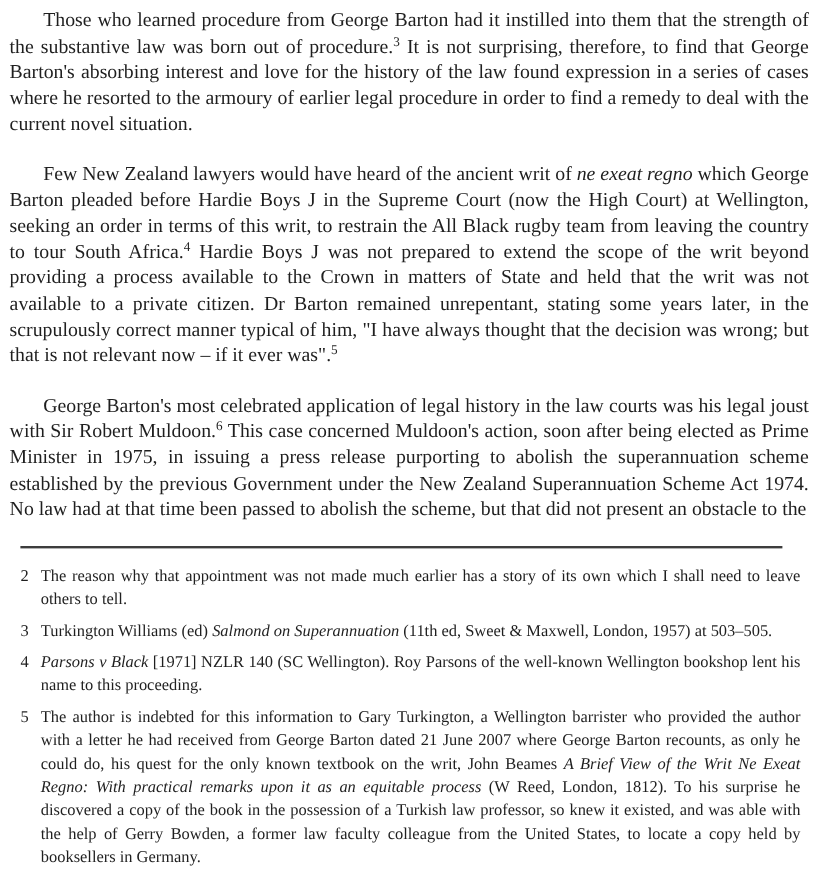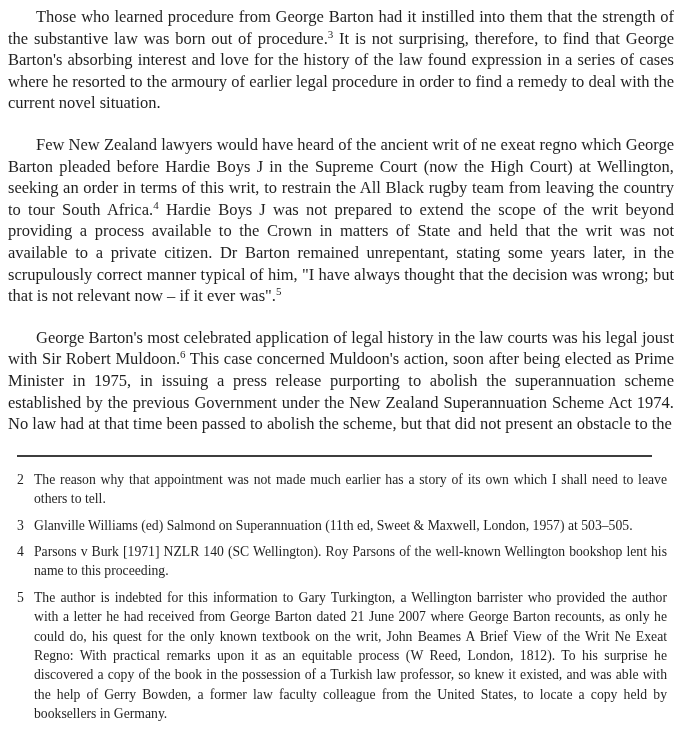--- a/index.html
+++ b/index.html
@@ -19,21 +19,21 @@
     font-family:"Liberation Serif","DejaVu Serif",serif;
     color:var(--ink);
   }
   .para{
     margin:0 0 20px 0;
     font-size:16.5px;
     line-height:21.6px;
     text-align:justify;
     text-indent:28px;
   }
-  .it{}
+  .it{font-style:italic;}
   sup.fn-ref{
     font-size:11px;
     line-height:0;
     vertical-align:baseline;
     position:relative;
     top:-6px;
   }
   .fn-separator{
     margin:15px 0 0 9px;
     width:635px;
@@ -78,26 +78,26 @@
 
   <div class="footnotes">
 
     <div class="footnote">
       <span class="fn-num">2</span>
       <span class="fn-text"><span>The reason why that appointment was not made much earlier has a story of its own which I shall need to leave others to tell.</span></span>
     </div>
 
     <div class="footnote">
       <span class="fn-num">3</span>
-      <span class="fn-text"><span>Glanville Williams (ed) </span><span class="it">Salmond on Superannuation</span><span> (11th ed, Sweet &amp; Maxwell, London, 1957) at 503–505.</span></span>
+      <span class="fn-text"><span>Turkington Williams (ed) </span><span class="it">Salmond on Superannuation</span><span> (11th ed, Sweet &amp; Maxwell, London, 1957) at 503–505.</span></span>
     </div>
 
     <div class="footnote">
       <span class="fn-num">4</span>
-      <span class="fn-text"><span class="it">Parsons v Burk</span><span> [1971] NZLR 140 (SC Wellington). Roy Parsons of the well-known Wellington bookshop lent his name to this proceeding.</span></span>
+      <span class="fn-text"><span class="it">Parsons v Black</span><span> [1971] NZLR 140 (SC Wellington). Roy Parsons of the well-known Wellington bookshop lent his name to this proceeding.</span></span>
     </div>
 
     <div class="footnote">
       <span class="fn-num">5</span>
       <span class="fn-text"><span>The author is indebted for this information to Gary Turkington, a Wellington barrister who provided the author with a letter he had received from George Barton dated 21 June 2007 where George Barton recounts, as only he could do, his quest for the only known textbook on the writ, John Beames </span><span class="it">A Brief View of the Writ Ne Exeat Regno: With practical remarks upon it as an equitable process</span><span> (W Reed, London, 1812). To his surprise he discovered a copy of the book in the possession of a Turkish law professor, so knew it existed, and was able with the help of Gerry Bowden, a former law faculty colleague from the United States, to locate a copy held by booksellers in Germany.</span></span>
     </div>
 
   </div>
 
 </div>

